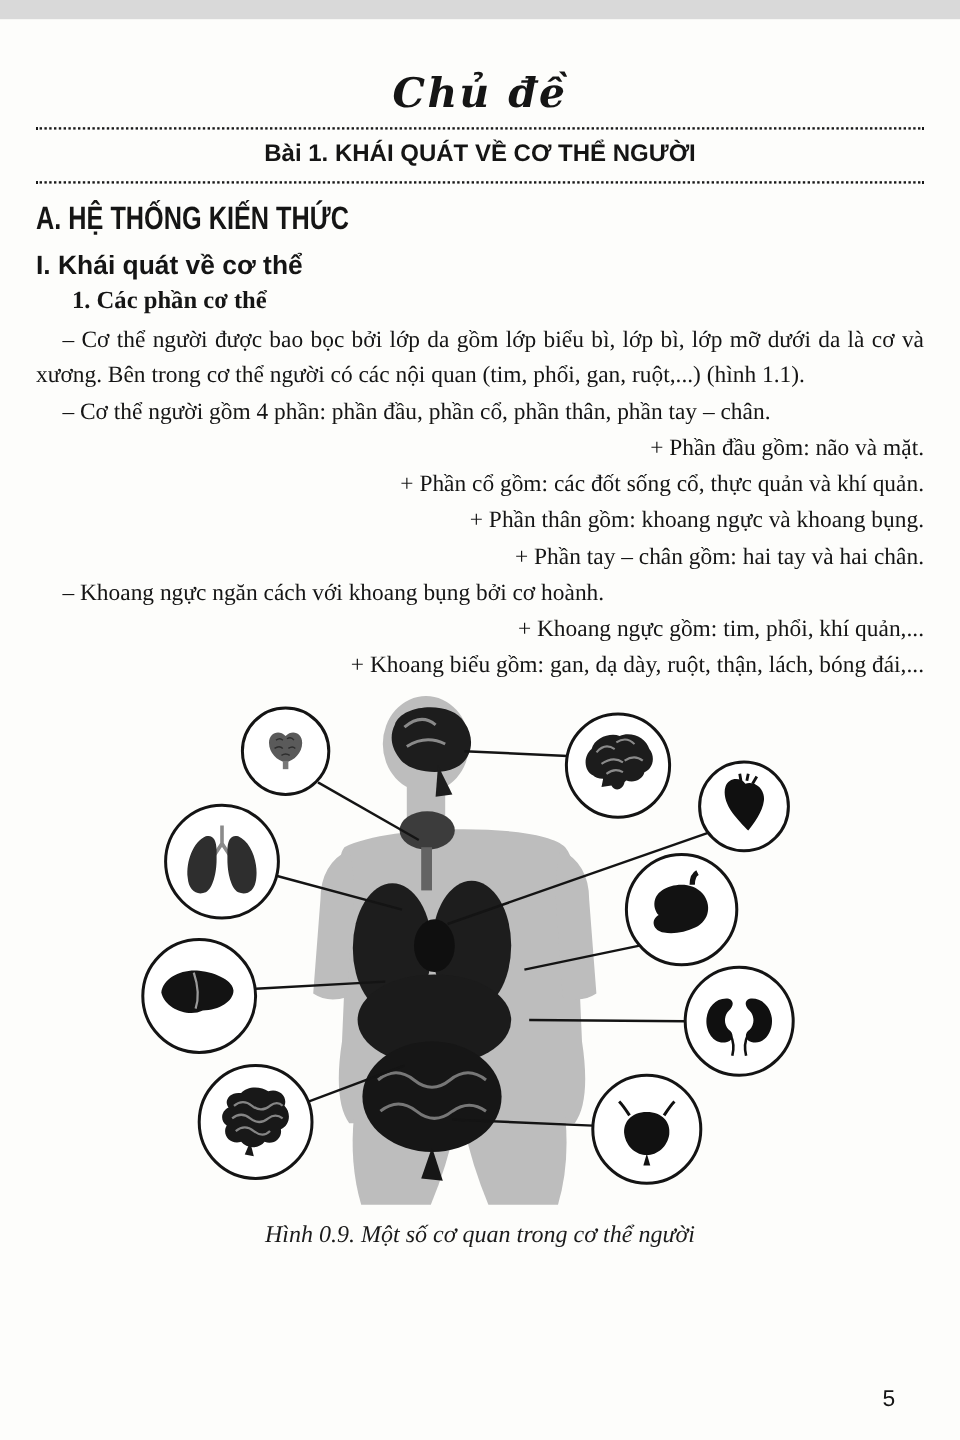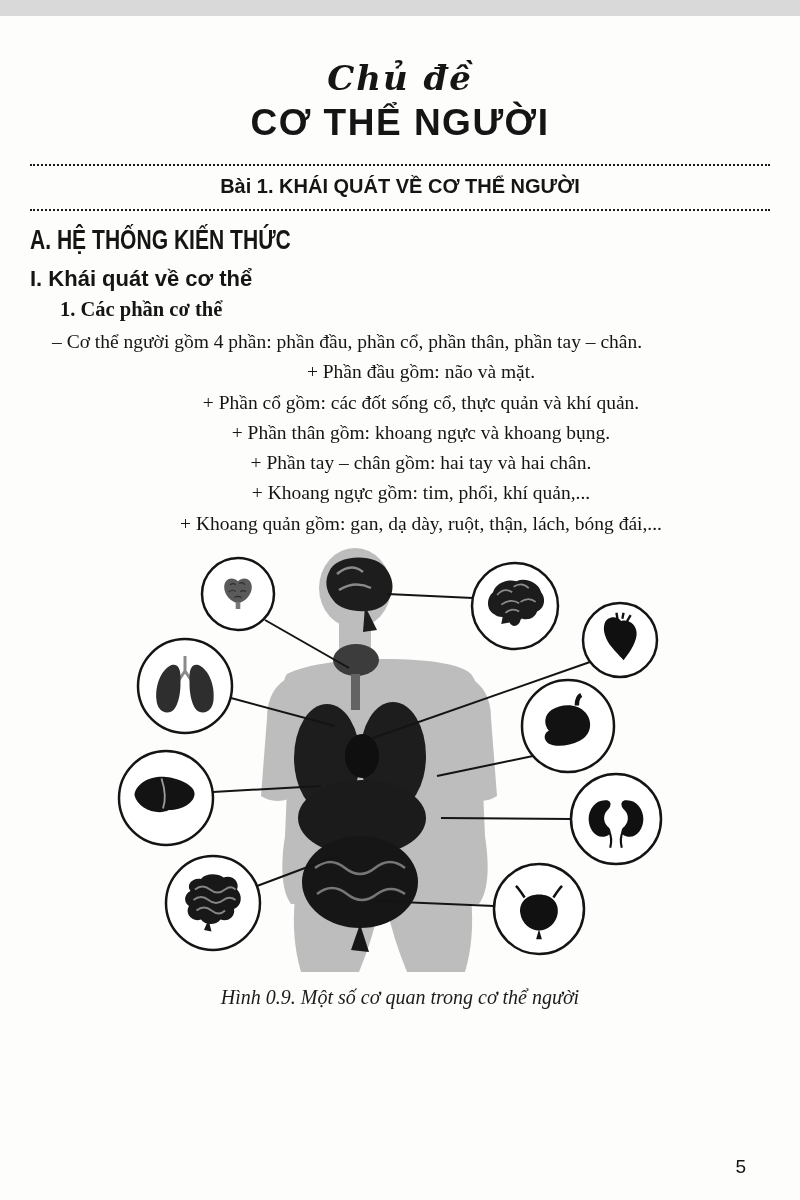--- a/index.html
+++ b/index.html
@@ -34,21 +34,21 @@
   .section-i {
     font-family:"Liberation Sans","DejaVu Sans",sans-serif; font-weight:bold;
     font-size:22px; margin:8px 0 6px 0;
   }
   .sub-1 { font-size:20.5px; font-weight:bold; margin:2px 0 6px 30px; }
   #content-list { margin-top:2px; }
   .para {
     font-size:19.5px; line-height:1.5; margin:1px 0; text-align:justify;
   }
   .para.dash { text-indent:22px; }
-  .para.plus { text-indent:42px; text-align:center; }
+  .para.plus { text-indent:42px; text-align:right; }
   figure { margin:8px 0 0 0; text-align:center; }
   #organ-diagram { display:block; margin:0 auto; }
   figcaption {
     font-style:italic; font-size:20px; margin-top:8px; color:#1b1b1b;
   }
   .page-number {
     position:absolute; bottom:38px; right:54px;
     font-family:"Liberation Sans","DejaVu Sans",sans-serif; font-size:19px;
   }
   .organ-circle { fill:#ffffff; stroke:#141414; stroke-width:2.5; }
@@ -56,38 +56,39 @@
   .silhouette { fill:#bdbdbd; }
   .organ-dark { fill:#1d1d1d; }
   .texture { stroke:#8a8a8a; stroke-width:2.5; fill:none; }
 </style>
 </head>
 <body>
 
 <div class="page">
 
   <div class="topic-label">Chủ đề</div>
-  <h1 class="topic-title">CƠ THỂ NGƯỜI</h1>
 
   <div class="lesson-banner">
     <h2 class="lesson-title">Bài 1. KHÁI QUÁT VỀ CƠ THỂ NGƯỜI</h2>
   </div>
 
   <h3 class="section-a">A. HỆ THỐNG KIẾN THỨC</h3>
   <h4 class="section-i">I. Khái quát về cơ thể</h4>
   <h5 class="sub-1">1. Các phần cơ thể</h5>
 
   <div id="content-list">
+      <p class="para dash">– Cơ thể người được bao bọc bởi lớp da gồm lớp biểu bì, lớp bì, lớp mỡ dưới da là cơ và xương. Bên trong cơ thể người có các nội quan (tim, phổi, gan, ruột,...) (hình 1.1).</p>
       <p class="para dash">– Cơ thể người gồm 4 phần: phần đầu, phần cổ, phần thân, phần tay – chân.</p>
       <p class="para plus">+ Phần đầu gồm: não và mặt.</p>
       <p class="para plus">+ Phần cổ gồm: các đốt sống cổ, thực quản và khí quản.</p>
       <p class="para plus">+ Phần thân gồm: khoang ngực và khoang bụng.</p>
       <p class="para plus">+ Phần tay – chân gồm: hai tay và hai chân.</p>
+      <p class="para dash">– Khoang ngực ngăn cách với khoang bụng bởi cơ hoành.</p>
       <p class="para plus">+ Khoang ngực gồm: tim, phổi, khí quản,...</p>
-      <p class="para plus">+ Khoang quản gồm: gan, dạ dày, ruột, thận, lách, bóng đái,...</p>
+      <p class="para plus">+ Khoang biểu gồm: gan, dạ dày, ruột, thận, lách, bóng đái,...</p>
     </div>
 
   <figure>
     <svg id="organ-diagram" width="570" height="432" viewBox="0 0 570 432" xmlns="http://www.w3.org/2000/svg">
       <defs>
         <symbol id="g-thyroid" viewBox="0 0 100 100">
           <path d="M50,28 C40,18 26,24 26,38 C26,52 38,64 50,66 C62,64 74,52 74,38 C74,24 60,18 50,28 Z" fill="#5a5a5a"></path>
           <rect x="46" y="64" width="8" height="12" fill="#787878"></rect>
           <path d="M36,34 q6,-4 10,0 M52,32 q6,-4 10,2 M34,46 q7,-5 12,0 M54,46 q6,-4 10,0 M44,56 q6,-4 12,0" stroke="#2d2d2d" stroke-width="2" fill="none"></path>
         </symbol>

